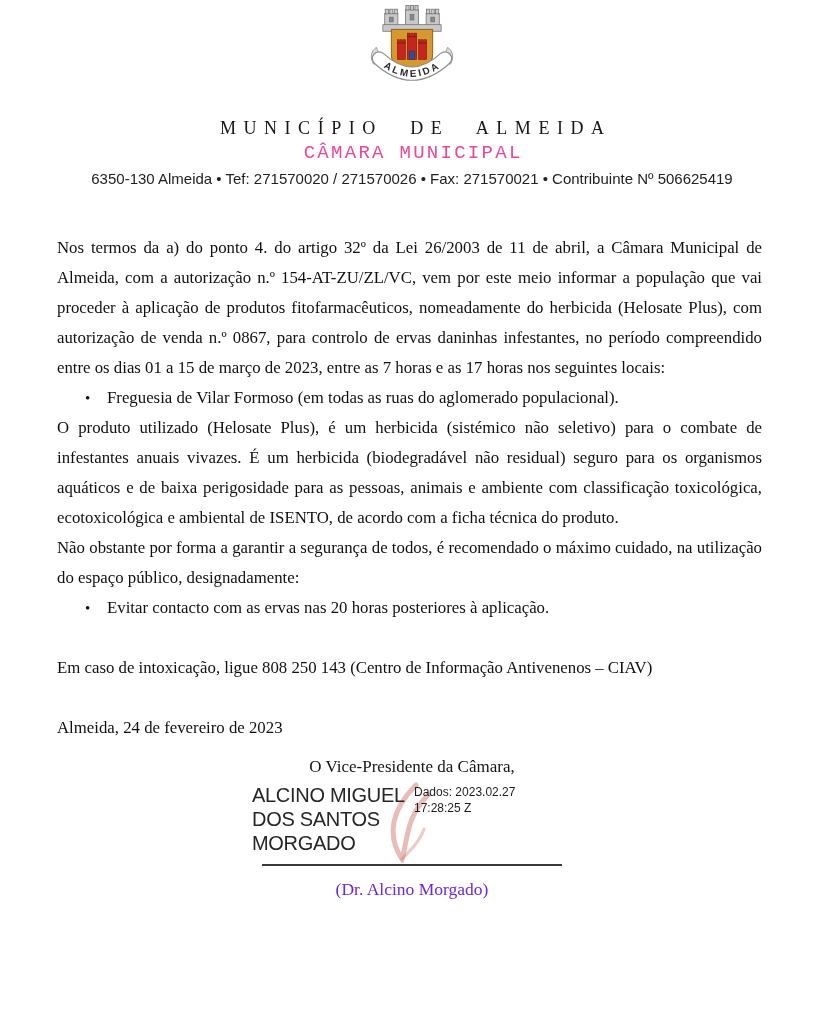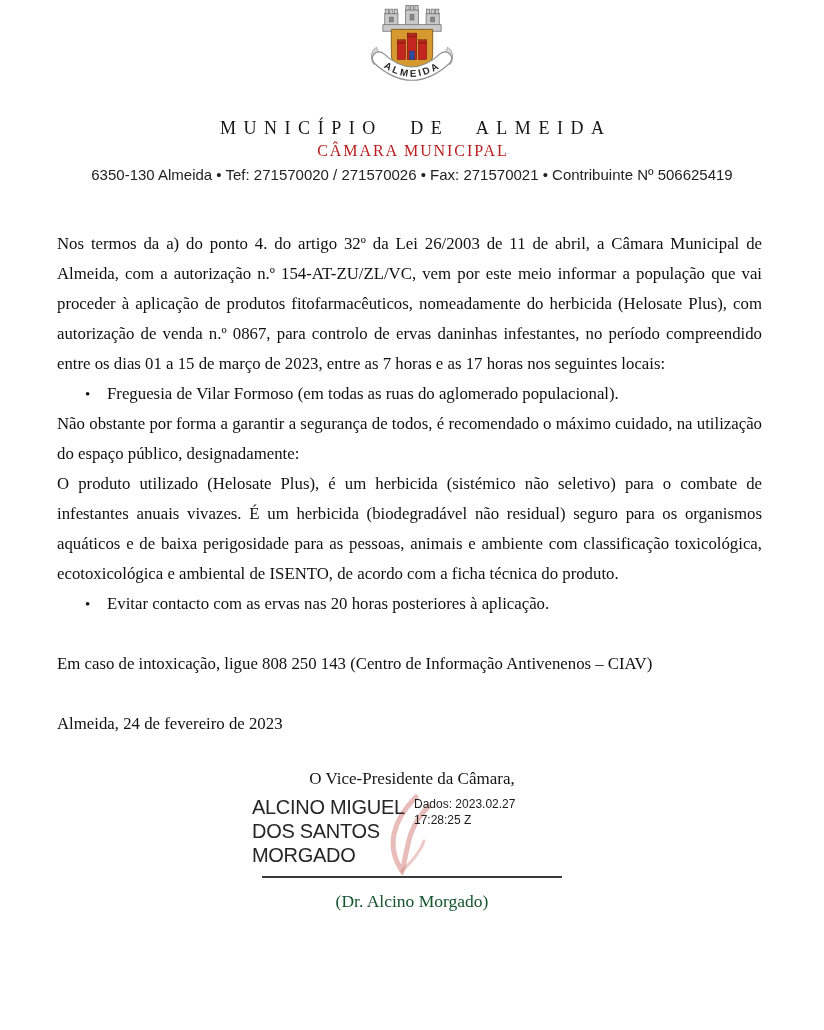--- a/index.html
+++ b/index.html
@@ -8,21 +8,21 @@
     font-family:"Liberation Serif",serif;color:#121212;overflow:hidden;
   }
   
   .hdr{ text-align:center; padding-top:4px; }
   .crest{ display:block; margin:0 auto; }
   .muni{
     font-size:18px; letter-spacing:0.42em; word-spacing:0.85em;
     margin-top:20px; color:#161616; text-indent:0.42em;
   }
   .dept{
-    font-size:16px; letter-spacing:0.12em; margin-top:3px; color:#b91c1c; text-indent:0.12em;
+    font-size:19px; letter-spacing:0.12em; margin-top:3px; color:#ec4899; text-indent:0.12em;font-family:Liberation Mono, monospace;
   }
   .contact{
     font-family:"Liberation Sans",sans-serif; font-size:15px; color:#222;
     margin-top:6px;
   }
   
   .title{
     margin:56px 0 0 0; text-align:center;
     font-size:19px; font-weight:bold; letter-spacing:0.02em;
   }
@@ -32,41 +32,41 @@
     font-size:16.8px; line-height:30px; color:#101010;
   }
   .body p{ margin:0; }
   .just{ text-align:justify; text-justify:inter-word; }
   .bullet{ display:flex; }
   .bullet .dot{
     width:22px; margin-left:28px; flex:0 0 auto; font-size:15px;
   }
   .gap-top{ margin-top:30px !important; }
   
-  .sig{ margin-top:30px; text-align:center; }
+  .sig{ margin-top:14px; text-align:center; }
   .sig-role{ font-size:17px; color:#141414; }
   .sigbox{
     width:320px; margin:4px auto 0; display:flex; 
     text-align:left; position:relative; align-items:flex-start;
     font-family:"Liberation Sans",sans-serif;
   }
   .bigname{
     width:162px; flex:0 0 auto; font-size:20px; line-height:24px;
     letter-spacing:-0.3px; color:#262626; position:relative; z-index:1; padding-top:2px;
   }
   .digital{
     width:150px; font-size:12px; line-height:16px; color:#1c1c1c;
     position:relative; z-index:1; padding-top:3px;
   }
   .digital span{ display:block; }
   .swoosh{ position:absolute; left:128px; top:0; z-index:0; }
   .sigline{
     width:300px; margin:9px auto 0; border-top:2px solid #3a3a3a; height:0;
   }
-  .paren{ margin-top:13px; font-size:17.5px; color:#14532d; }
+  .paren{ margin-top:13px; font-size:17.5px; color:#6d28d9; }
 </style>
 </head>
 <body>
 
 <div class="page">
 
   <div class="hdr">
     <svg class="crest" width="104" height="94" viewBox="0 0 110 100">
 
       <g fill="#c9c9c9" stroke="#6f6f6f" stroke-width="0.8">
@@ -123,22 +123,22 @@
 
 
   <div class="body">
     <p class="just">Nos termos da a) do ponto 4. do artigo 32º da Lei 26/2003 de 11 de abril, a Câmara Municipal de Almeida, com a autorização n.º 154-AT-ZU/ZL/VC, vem por este meio informar a população que vai proceder à aplicação de produtos fitofarmacêuticos, nomeadamente do herbicida (Helosate Plus), com autorização de venda n.º 0867, para controlo de ervas daninhas infestantes, no período compreendido entre os dias 01 a 15 de março de 2023, entre as 7 horas e as 17 horas nos seguintes locais:</p>
 
     <div class="bullet">
       <span class="dot">•</span>
       <span>Freguesia de Vilar Formoso (em todas as ruas do aglomerado populacional).</span>
     </div>
 
+    <p class="just">O produto utilizado (Helosate Plus), é um herbicida (sistémico não seletivo) para o combate de infestantes anuais vivazes. É um herbicida (biodegradável não residual) seguro para os organismos aquáticos e de baixa perigosidade para as pessoas, animais e ambiente com classificação toxicológica, ecotoxicológica e ambiental de ISENTO, de acordo com a ficha técnica do produto.</p>
     <p class="just">Não obstante por forma a garantir a segurança de todos, é recomendado o máximo cuidado, na utilização do espaço público, designadamente:</p>
-    <p class="just">O produto utilizado (Helosate Plus), é um herbicida (sistémico não seletivo) para o combate de infestantes anuais vivazes. É um herbicida (biodegradável não residual) seguro para os organismos aquáticos e de baixa perigosidade para as pessoas, animais e ambiente com classificação toxicológica, ecotoxicológica e ambiental de ISENTO, de acordo com a ficha técnica do produto.</p>
 
     <div class="bullet">
       <span class="dot">•</span>
       <span>Evitar contacto com as ervas nas 20 horas posteriores à aplicação.</span>
     </div>
 
     <p class="gap-top">Em caso de intoxicação, ligue 808 250 143 (Centro de Informação Antivenenos – CIAV)</p>
     <p class="gap-top">Almeida, 24 de fevereiro de 2023</p>
   </div>
 

